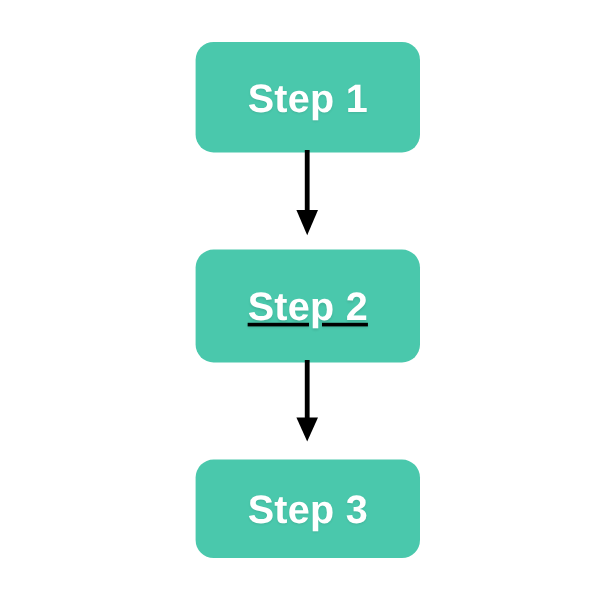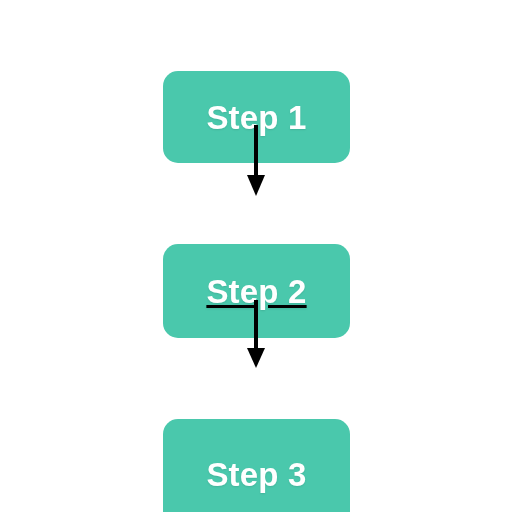--- a/index.html
+++ b/index.html
@@ -25,38 +25,37 @@
   .node {
     position: absolute;
     left: 163px;
     width: 187px;
     background: #4ac8ac;
     border-radius: 15px;
     display: flex;
     align-items: center;
     justify-content: center;
     box-sizing: border-box;
-    margin-top: 36px;
   }
 
   .node-label {
     color: #ffffff;
     font-family: "Liberation Sans", sans-serif;
     font-size: 33px;
     font-weight: bold;
     letter-spacing: 0.2px;
     line-height: 1;
     text-shadow: 0 1px 2px rgba(0, 0, 0, 0.10);
     white-space: nowrap;
     user-select: none;
   }
 
   #node-step-1 { top: 35px;  height: 92px; }
   #node-step-2 { top: 208px; height: 94px; text-decoration: underline; }
-  #node-step-3 { top: 383px; height: 111px; }
+  #node-step-3 { top: 383px; height: 82px; }
 
   
   .connector {
     position: absolute;
     left: 0;
     width: 512px;
     pointer-events: none;
   }
   #connector-1-2 { top: 125px; height: 74px; }
   #connector-2-3 { top: 300px; height: 70px; }

